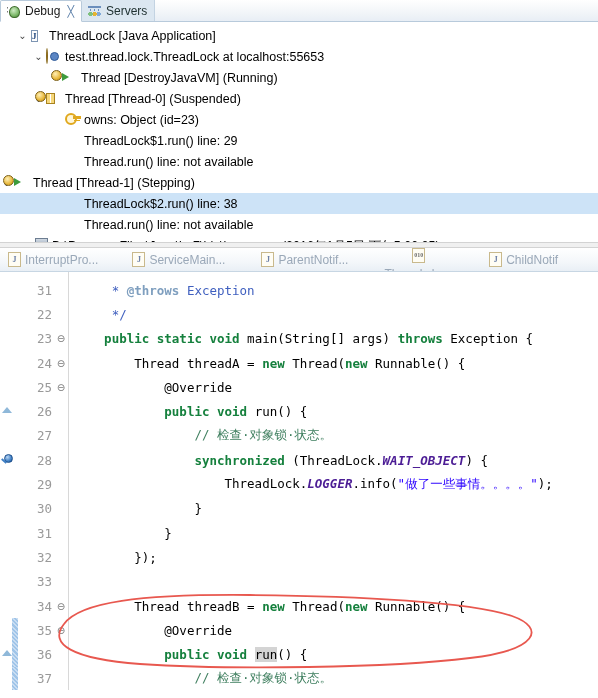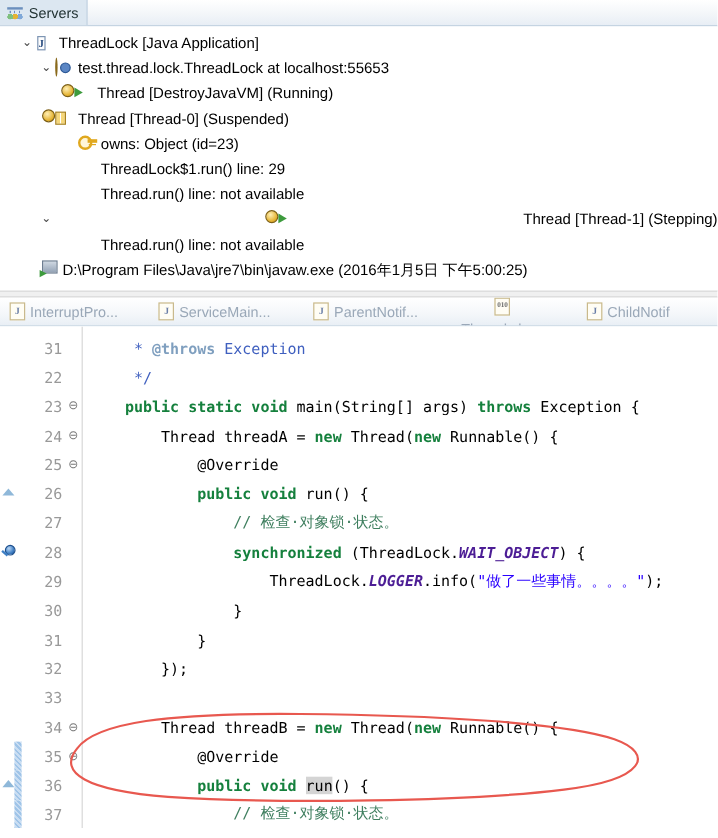--- a/index.html
+++ b/index.html
@@ -371,20 +371,25 @@
     position: absolute;
     left: 0; top: 0;
     width: 598px; height: 418px;
     pointer-events: none;
   }
 </style>
 </head>
 <body>
 
 <div class="viewtabbar">
+  <div class="viewtab active">
+    <span class="ic-bug"></span>
+    <span>Debug</span>
+    <span class="tabclose">╳</span>
+  </div>
   <div class="viewtab inactive">
     <span class="ic-servers"></span>
     <span>Servers</span>
   </div>
 </div>
 
 <div class="debugpane">
 
   <div class="treerow" style="padding-left:16px;">
     <span class="twisty">⌄</span>
@@ -418,26 +423,30 @@
   <div class="treerow" style="padding-left:64px;">
     <span class="ticon"><span class="ic-stackframe"></span></span>
     <span class="tlabel">ThreadLock$1.run() line: 29</span>
   </div>
 
   <div class="treerow" style="padding-left:64px;">
     <span class="ticon"><span class="ic-stackframe"></span></span>
     <span class="tlabel">Thread.run() line: not available</span>
   </div>
 
-  <div class="treerow" style="padding-left:32px;justify-content:space-between;">
+  <div class="treerow" style="">
     <span class="twisty">⌄</span>
     <span class="ticon"><span class="ic-thread-run"></span></span>
     <span class="tlabel">Thread [Thread-1] (Stepping)</span>
   </div>
 
+  <div class="treerow selrow" style="padding-left:64px;">
+    <span class="ticon"><span class="ic-stackframe"></span></span>
+    <span class="tlabel">ThreadLock$2.run() line: 38</span>
+  </div>
 
   <div class="treerow" style="padding-left:64px;">
     <span class="ticon"><span class="ic-stackframe"></span></span>
     <span class="tlabel">Thread.run() line: not available</span>
   </div>
 
   <div class="treerow" style="padding-left:32px;">
     <span class="ticon"><span class="ic-process"></span></span>
     <span class="tlabel">D:\Program Files\Java\jre7\bin\javaw.exe (2016年1月5日 下午5:00:25)</span>
   </div>

